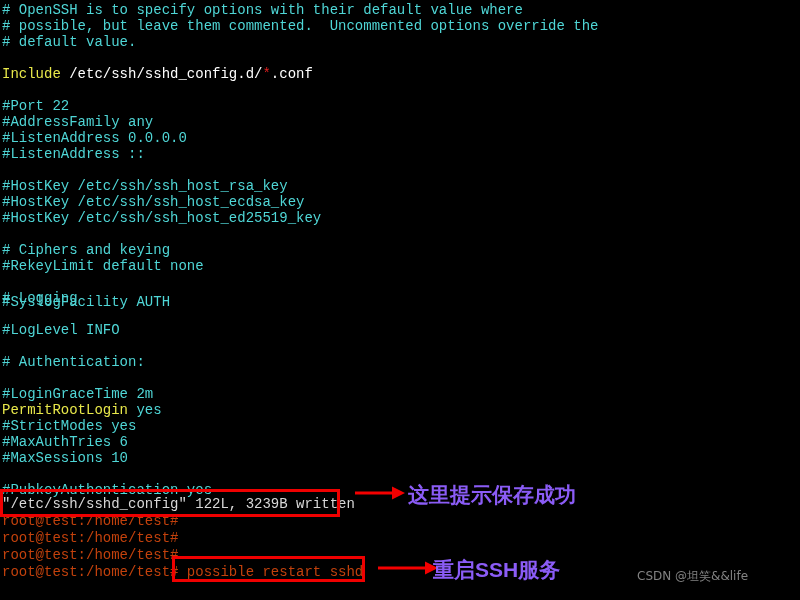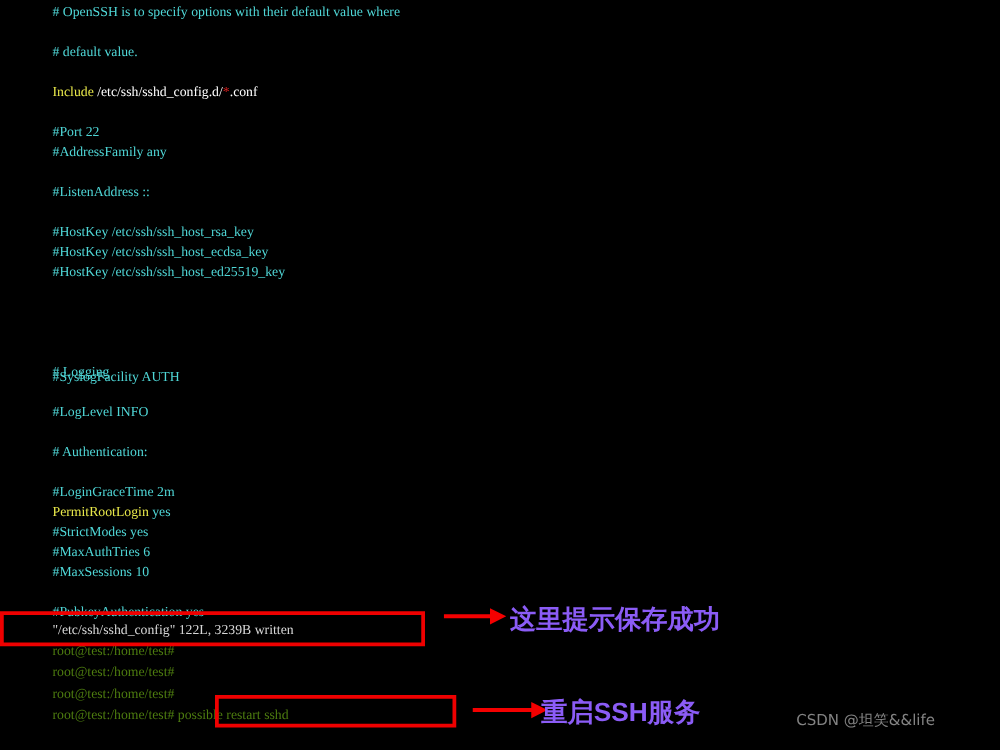--- a/index.html
+++ b/index.html
@@ -25,33 +25,32 @@
     width: 800px;
     height: 600px;
     padding: 0;
     box-sizing: border-box;
   }
   .line {
     position: absolute;
     left: 2px;
     height: 16px;
     line-height: 16px;
-    font-size: 11px;
+    font-size: 14px;
     letter-spacing: 0px;
     white-space: pre;
-    font-family: Liberation Serif, serif;
-    margin-left: 40px;
+    font-family: Liberation Mono, monospace;
   }
   .c-comment { color: #4fd6d6; }
   .c-key     { color: #e8e84a; }
   .c-val     { color: #4fd6d6; }
   .c-plain   { color: #d8d8d8; }
   .c-path    { color: #ffffff; }
   .c-glob    { color: #e02020; }
-  .c-prompt  { color: #4d7c0f; }
+  .c-prompt  { color: #c2410c; }
 
   .cursor {
     display: inline-block;
     color: #e6e6e6;
   }
 
   
   .redbox {
     position: absolute;
     border: 3px solid #ef0000;
@@ -85,28 +84,32 @@
     opacity: 0.85;
   }
 </style>
 </head>
 <body>
 
 <div id="screen">
 
   <div id="term">
       <div class="line" style="top: 2px;"><span class="c-comment"># OpenSSH is to specify options with their default value where</span></div>
+      <div class="line" style="top: 18px;"><span class="c-comment"># possible, but leave them commented.  Uncommented options override the</span></div>
       <div class="line" style="top: 34px;"><span class="c-comment"># default value.</span></div>
       <div class="line" style="top: 66px;"><span class="c-key">Include</span><span class="c-path"> /etc/ssh/sshd_config.d/</span><span class="c-glob">*</span><span class="c-path">.conf</span></div>
       <div class="line" style="top: 98px;"><span class="c-comment">#Port 22</span></div>
       <div class="line" style="top: 114px;"><span class="c-comment">#AddressFamily any</span></div>
+      <div class="line" style="top: 130px;"><span class="c-comment">#ListenAddress 0.0.0.0</span></div>
       <div class="line" style="top: 146px;"><span class="c-comment">#ListenAddress ::</span></div>
       <div class="line" style="top: 178px;"><span class="c-comment">#HostKey /etc/ssh/ssh_host_rsa_key</span></div>
       <div class="line" style="top: 194px;"><span class="c-comment">#HostKey /etc/ssh/ssh_host_ecdsa_key</span></div>
       <div class="line" style="top: 210px;"><span class="c-comment">#HostKey /etc/ssh/ssh_host_ed25519_key</span></div>
+      <div class="line" style="top: 242px;"><span class="c-comment"># Ciphers and keying</span></div>
+      <div class="line" style="top: 258px;"><span class="c-comment">#RekeyLimit default none</span></div>
       <div class="line" style="top: 290px;"><span class="c-comment"># Logging</span></div>
       <div class="line" style="top: 294px; text-align: right;"><span class="c-comment">#SyslogFacility AUTH</span></div>
       <div class="line" style="top: 322px;"><span class="c-comment">#LogLevel INFO</span></div>
       <div class="line" style="top: 354px;"><span class="c-comment"># Authentication:</span></div>
       <div class="line" style="top: 386px;"><span class="c-comment">#LoginGraceTime 2m</span></div>
       <div class="line" style="top: 402px;"><span class="c-key">PermitRootLogin</span><span class="c-val"> yes</span></div>
       <div class="line" style="top: 418px;"><span class="c-comment">#StrictModes yes</span></div>
       <div class="line" style="top: 434px;"><span class="c-comment">#MaxAuthTries 6</span></div>
       <div class="line" style="top: 450px;"><span class="c-comment">#MaxSessions 10</span></div>
       <div class="line" style="top: 482px;"><span class="c-comment">#PubkeyAuthentication yes</span></div>

